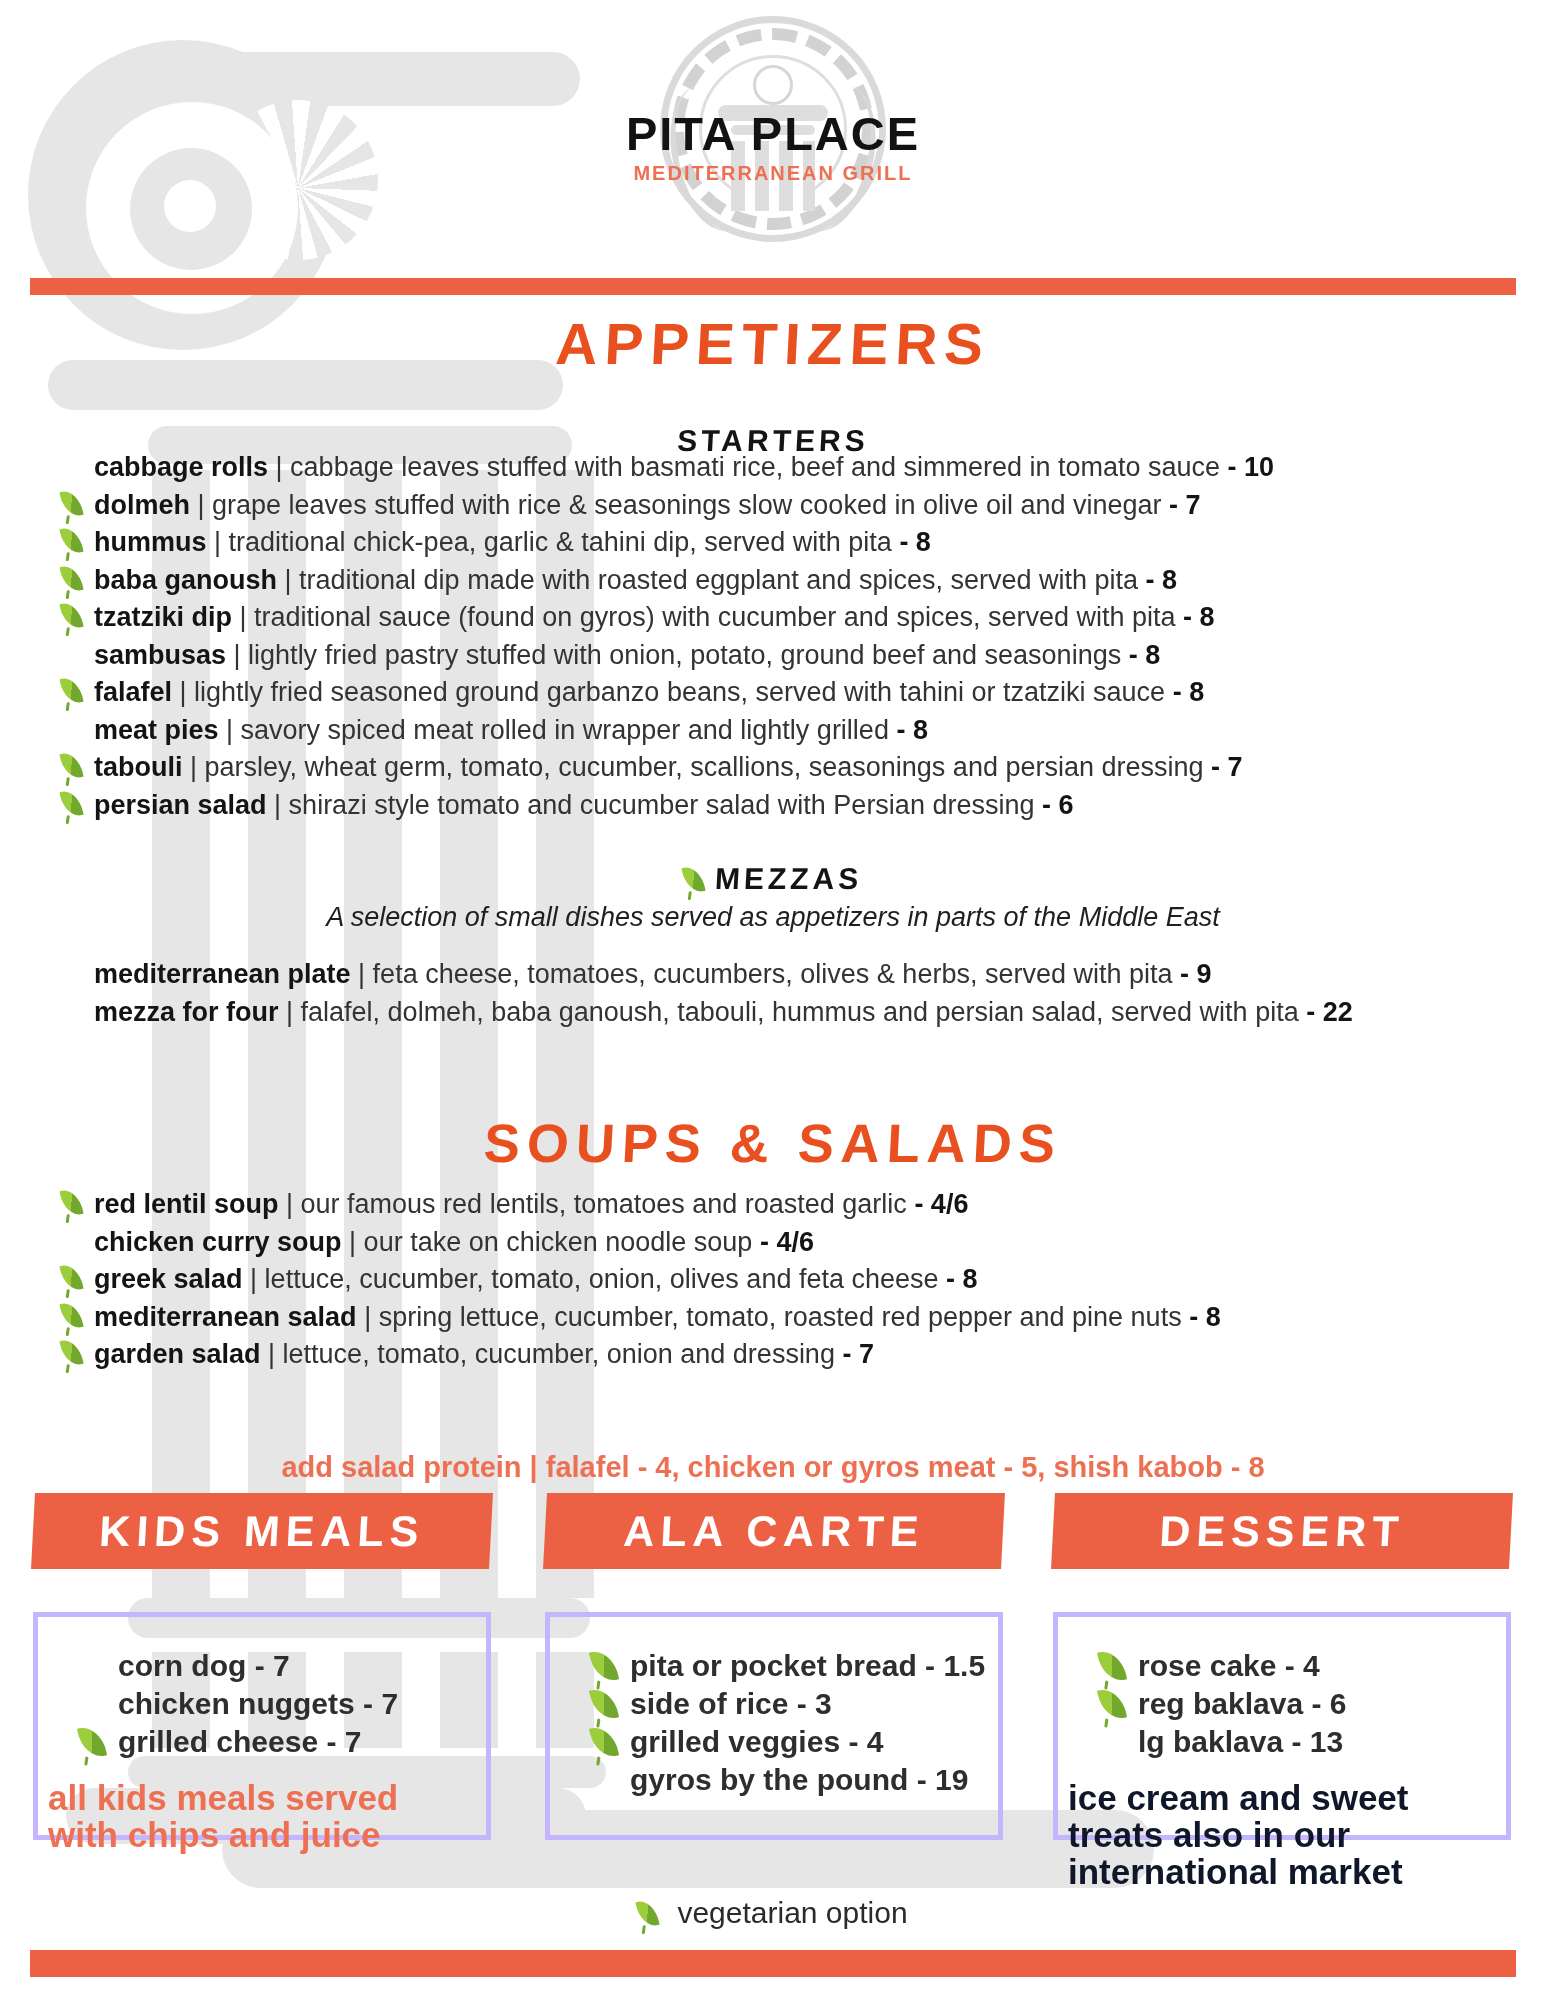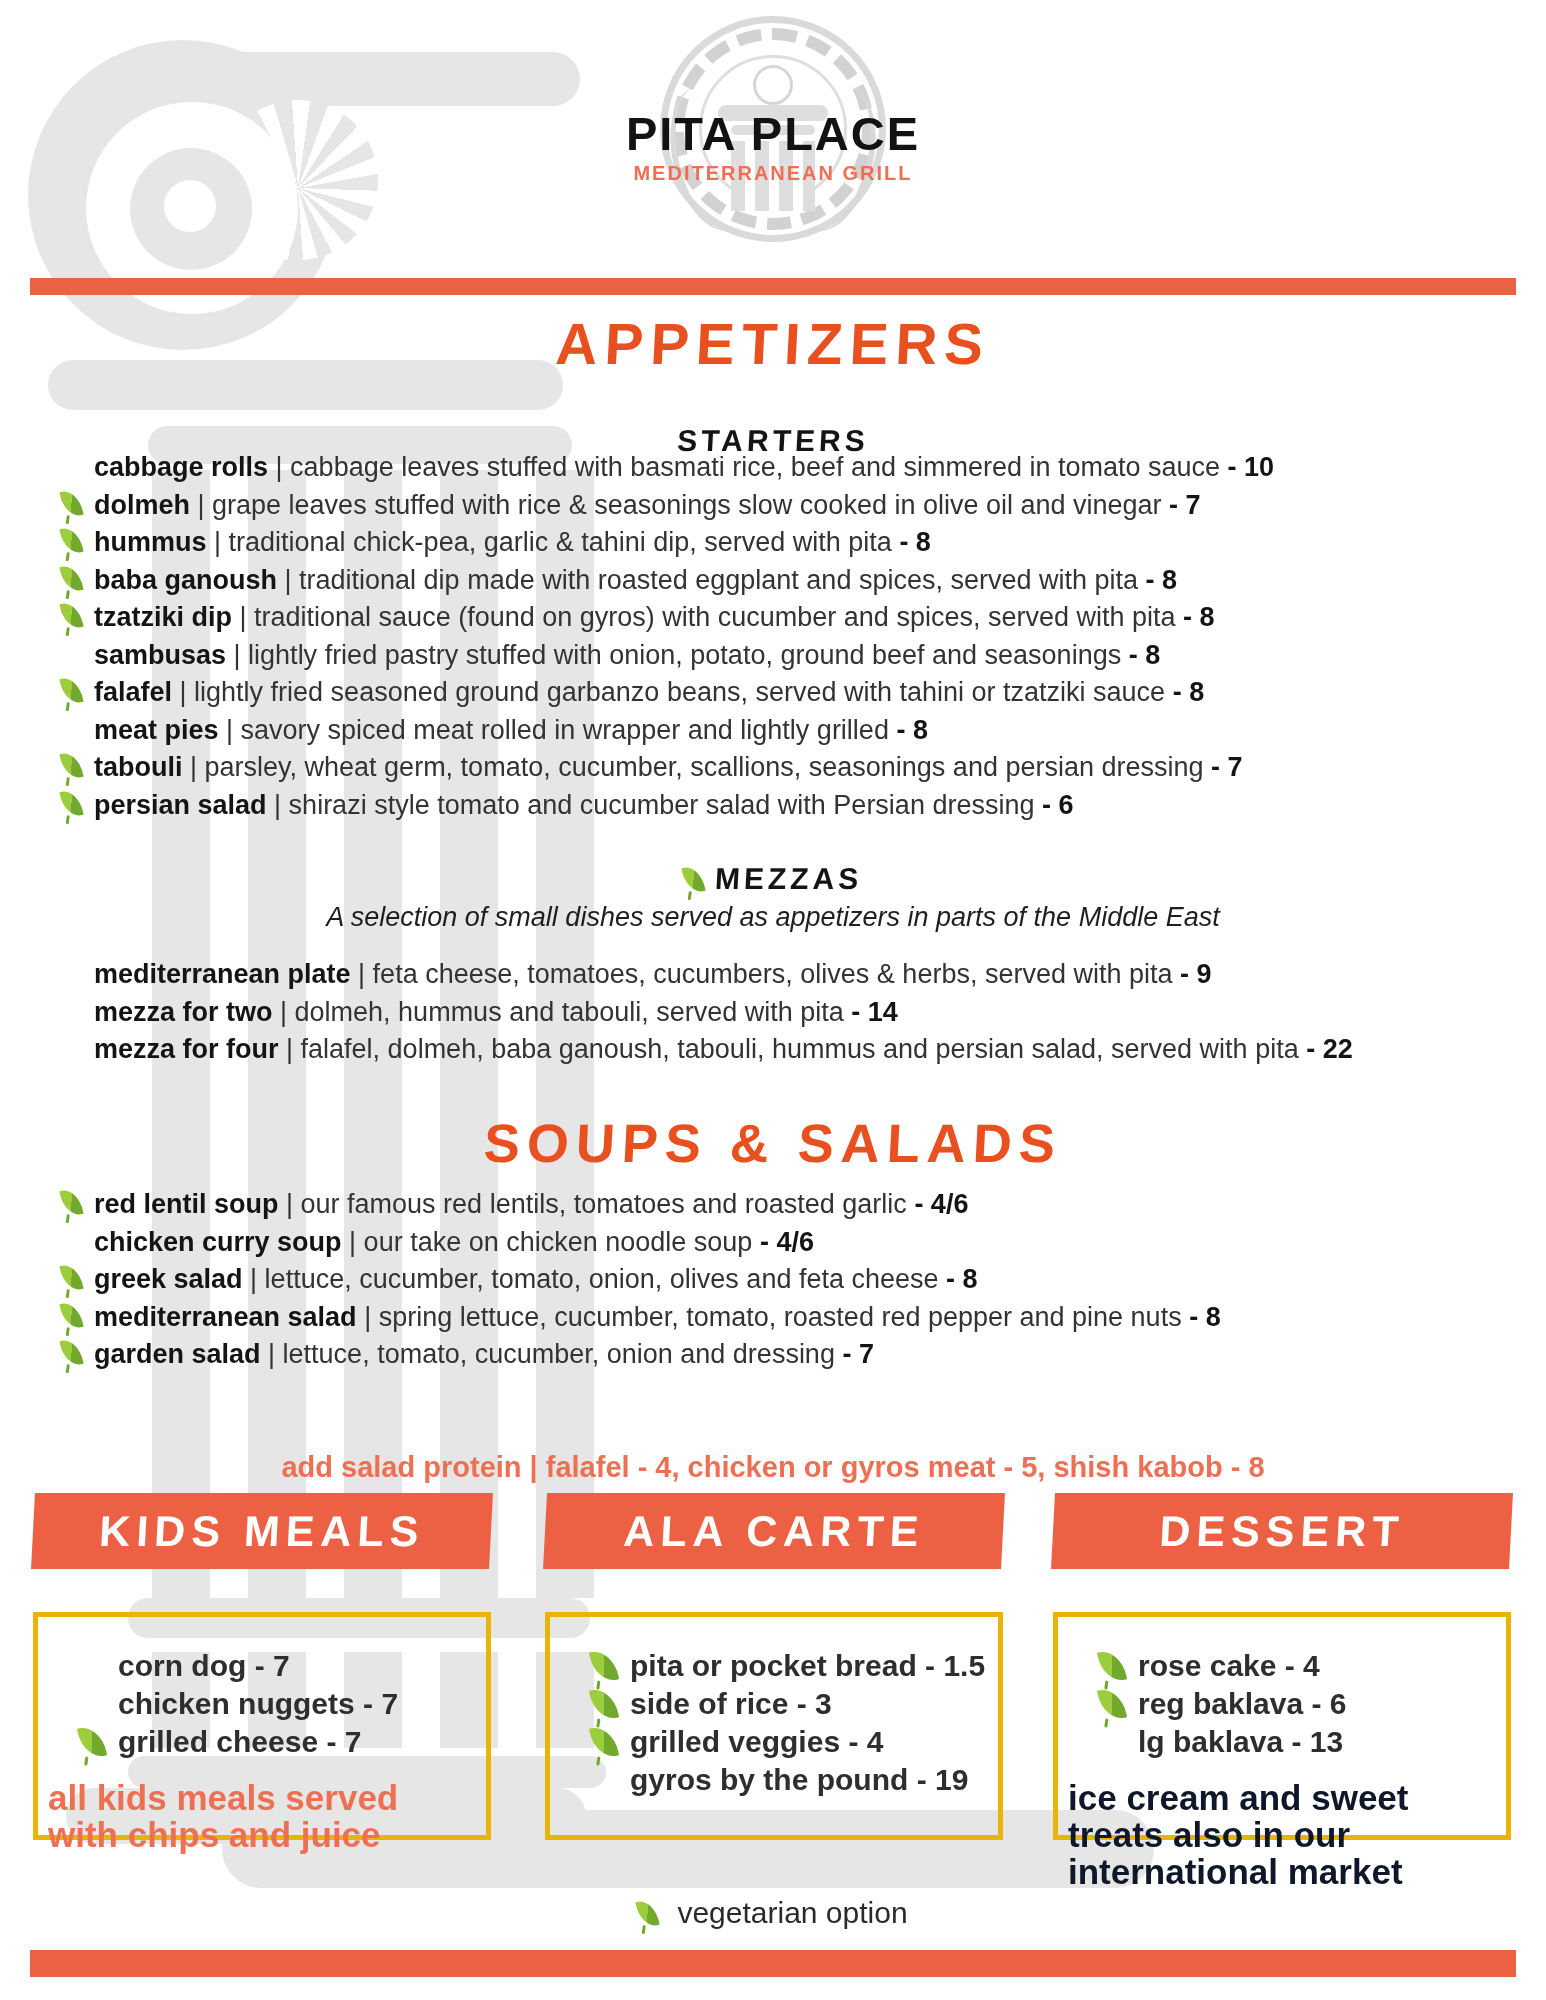--- a/index.html
+++ b/index.html
@@ -82,21 +82,21 @@
                  background:#72a82e; border-radius:2px; transform:rotate(20deg); }
   .leaf.big { width:24px; height:32px; }
 
   
   .salad-note { top:1407px; font-weight:700; font-size:29px;margin-top:44px; }
 
   
   .colhead { position:absolute; z-index:2; top:1493px; height:76px; display:flex; align-items:center;
              justify-content:center; color:#ffffff; font-size:43px; font-weight:700; letter-spacing:6px;
              transform:skewX(-3deg); }
-  .colbox { position:absolute; z-index:2; top:1612px; height:228px; border:5px solid #eab308; box-sizing:border-box; }
+  .colbox { position:absolute; z-index:2; top:1612px; height:228px; border:5px solid #c4b5fd; box-sizing:border-box; }
   .c1 { left:33px; width:458px; } .c2 { left:545px; width:458px; } .c3 { left:1053px; width:458px; }
   .box-items { margin-top:30px; }
   .row.simple { height:38px; display:flex; align-items:center; padding-left:42px; font-size:30px;
                 font-weight:700; color:#2e2e2e; white-space:nowrap; }
   .row.simple .leafcell { width:38px; flex:0 0 38px; }
   .box-note { position:absolute; left:10px; right:10px; top:162px; text-align:left; font-weight:700;
               font-size:35px; line-height:37px; }
 
   
   .legend { top:1896px; display:flex; justify-content:center; align-items:center; gap:20px;
@@ -215,26 +215,20 @@
       <div class="row menu">
         <span class="leafcell hiddenleaf">
           <span class="leaf"></span>
         </span>
         <span><b>mediterranean plate</b> | feta cheese, tomatoes, cucumbers, olives &amp; herbs, served with pita <b>- 9</b></span>
       </div>
       <div class="row menu">
         <span class="leafcell hiddenleaf">
           <span class="leaf"></span>
         </span>
-        <span><b>mezza for two</b> | dolmeh, hummus and tabouli, served with pita <b>- 14</b></span>
-      </div>
-      <div class="row menu">
-        <span class="leafcell hiddenleaf">
-          <span class="leaf"></span>
-        </span>
         <span><b>mezza for four</b> | falafel, dolmeh, baba ganoush, tabouli, hummus and persian salad, served with pita <b>- 22</b></span>
       </div>
     </div>
 
   <div class="center h-big h-soups accent-heading" style="color: rgb(232, 80, 31);">SOUPS &amp; SALADS</div>
   <div class="list list-soups">
       <div class="row menu">
         <span class="leafcell">
           <span class="leaf"></span>
         </span>

